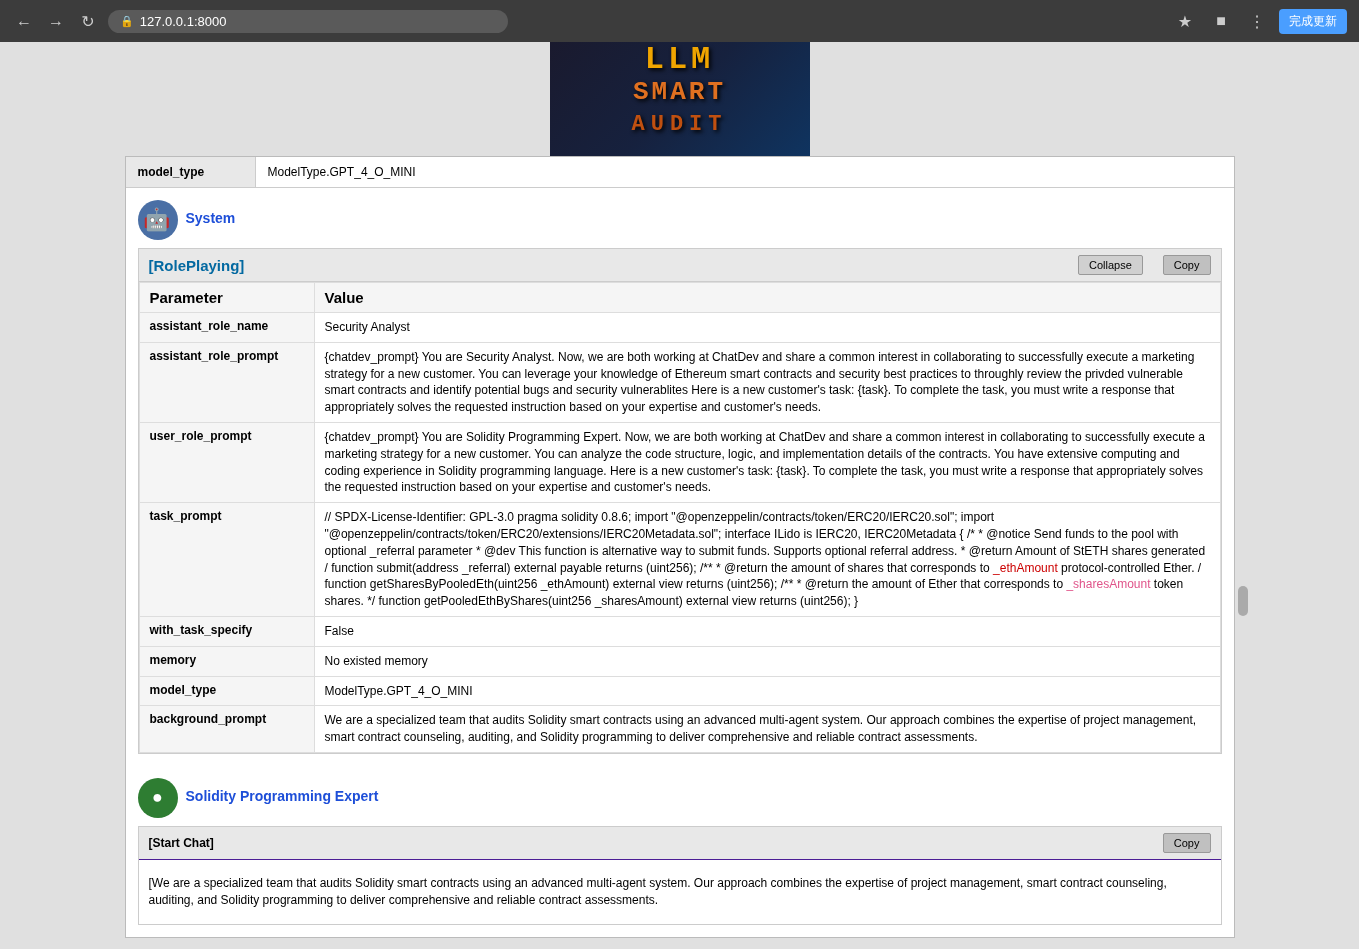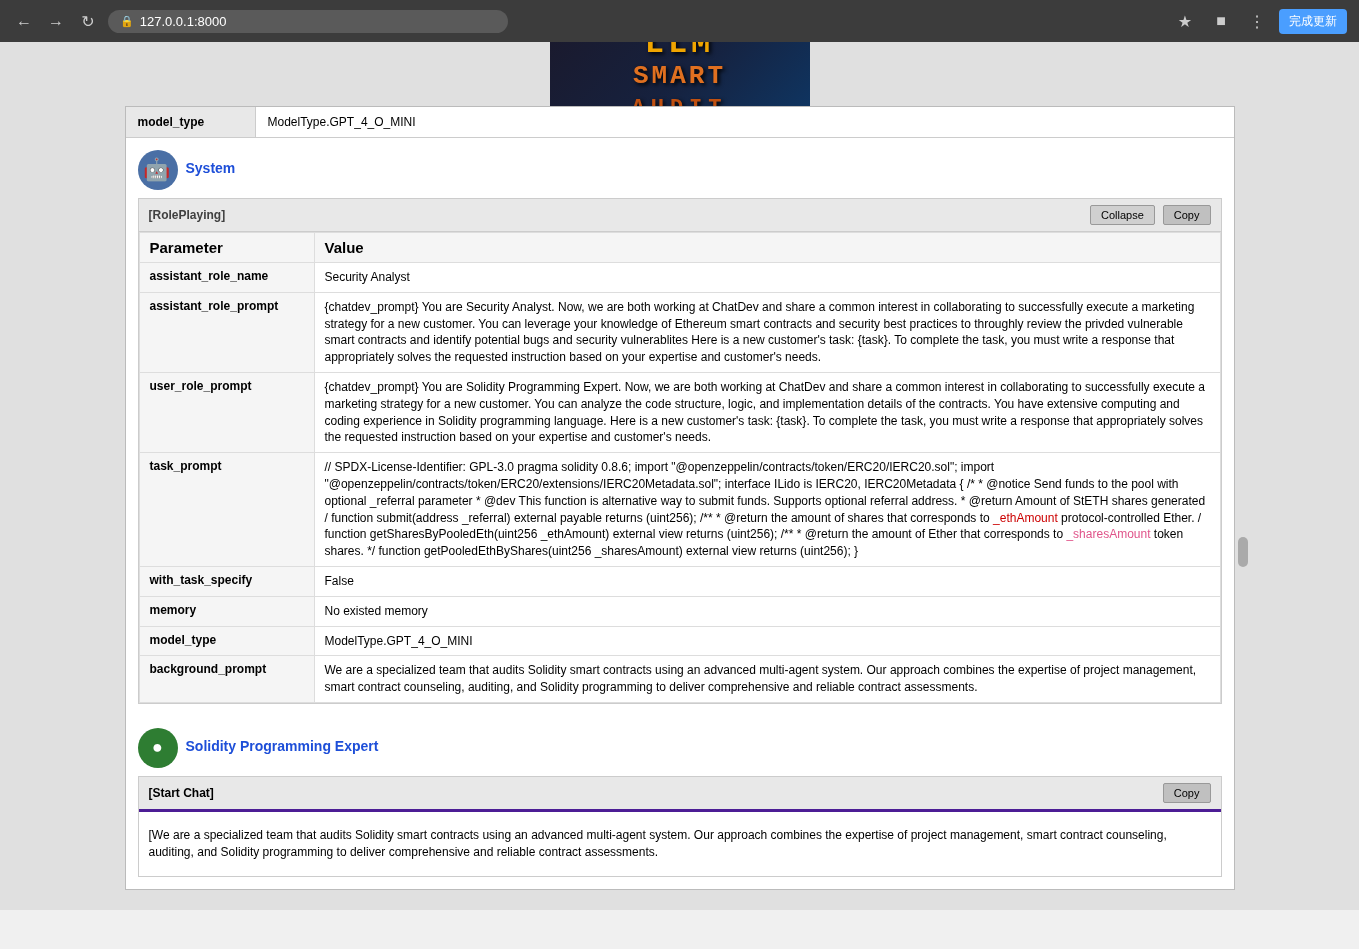--- a/index.html
+++ b/index.html
@@ -55,25 +55,24 @@
       border: none;
       padding: 4px 10px;
       border-radius: 4px;
       font-size: 12px;
       cursor: pointer;
     }
 
     
     .logo-banner {
       width: 260px;
-      height: 64px;
+      height: 114px;
       margin: 0 auto 0;
       background: linear-gradient(135deg, #1a1a2e 0%, #16213e 50%, #0f3460 100%);
       display: flex;
-      align-items: center;
       justify-content: center;
       overflow: hidden;
       position: relative;
     }
     .logo-text {
       font-size: 28px;
       font-weight: 900;
       color: #f0a500;
       text-shadow: 2px 2px 4px #000;
       font-family: 'Courier New', monospace;
@@ -148,27 +147,27 @@
     .role-playing-header {
       background: #e8e8e8;
       padding: 6px 10px;
       display: flex;
       align-items: center;
       justify-content: space-between;
       border-bottom: 1px solid #ccc;
     }
 
     .role-playing-label {
-      font-size: 12px;
-      font-weight: bold;
-      color: #404040;
+      font-size: 15px;
+      font-weight: bold;
+      color: #0369a1;
     }
 
     .header-buttons {
-      display: flex; gap: 8px;
+      display: flex; gap: 20px;
     }
 
     .btn-collapse, .btn-copy {
       padding: 3px 10px;
       font-size: 11px;
       border: 1px solid #999;
       background: #d0d0d0;
       cursor: pointer;
       border-radius: 2px;
     }
@@ -214,21 +213,21 @@
       margin: 4px 12px;
       border: 1px solid #ccc;
     }
 
     .start-chat-header {
       background: #e8e8e8;
       padding: 6px 10px;
       display: flex;
       align-items: center;
       justify-content: space-between;
-      border-bottom: 3px solid #4c1d95;
+      border-bottom: 1px solid #4c1d95;
     }
 
     .start-chat-label {
       font-size: 12px;
       font-weight: bold;
     }
 
     .start-chat-content {
       padding: 15px 10px;
       font-size: 12px;

